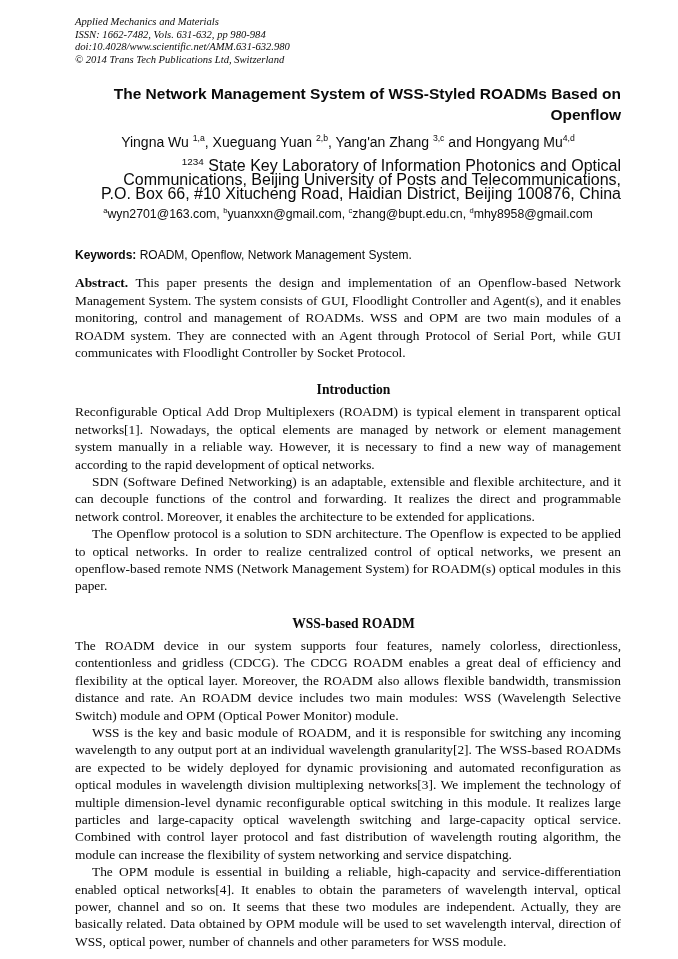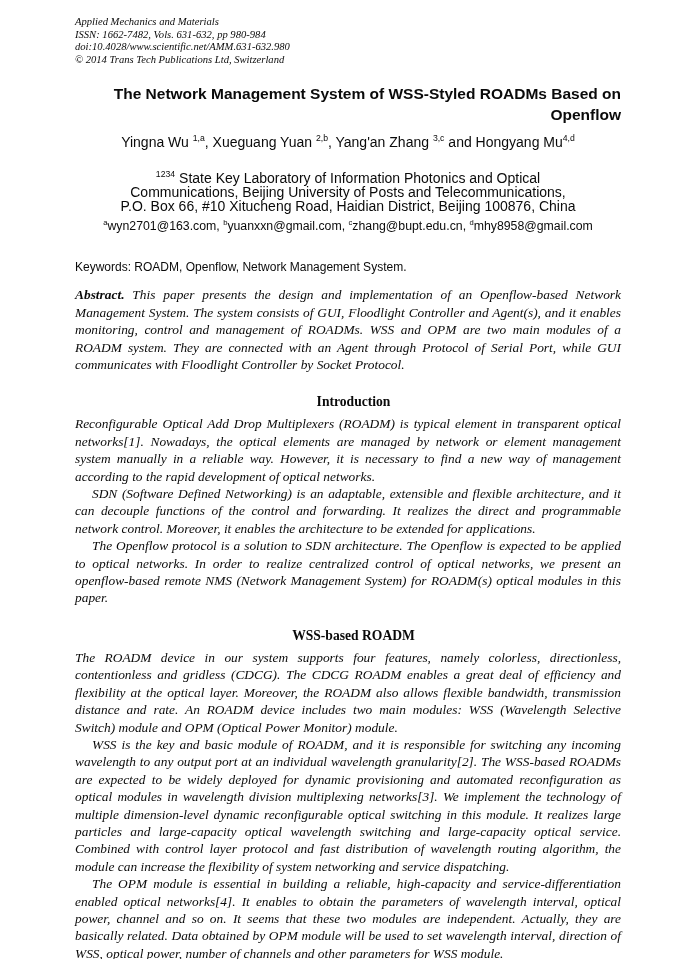--- a/index.html
+++ b/index.html
@@ -18,33 +18,33 @@
   .meta-right { text-align: right; }
 
   
   .title { font-family: "Liberation Sans", sans-serif; font-weight: bold;
     font-size: 15.5px; line-height: 20.5px; text-align: right;
     margin: 18px auto 0 auto; max-width: 566px; }
   .authors { font-family: "Liberation Sans", sans-serif; font-size: 14px;
     line-height: 17px; text-align: center; margin-top: 9px; white-space: pre-wrap; }
   sup { font-size: 0.62em; line-height: 0; }
 
-  .affiliation { font-family: "Liberation Sans", sans-serif; font-size: 14px;
-    line-height: 14px; text-align: center; margin-top: 20px; }
+  .affiliation { font-family: "Liberation Sans", sans-serif; font-size: 16px;
+    line-height: 14px; text-align: right; margin-top: 8px; }
   .emails { font-family: "Liberation Sans", sans-serif; font-size: 12.3px;
     line-height: 15px; text-align: center; margin-top: 6px; white-space: pre-wrap; }
 
   
   .keywords { font-family: "Liberation Sans", sans-serif; font-size: 12px;
     line-height: 15px; margin-top: 26px; }
-  .keywords b { font-weight: normal; text-align: right; }
+  .keywords b { font-weight: bold; text-align: right; }
 
   
   .body-text { font-family: "Liberation Serif", serif; font-size: 13.4px;
-    line-height: 17.4px; text-align: justify; font-style: italic; }
+    line-height: 17.4px; text-align: justify; }
   .abstract { margin-top: 11px; }
   .lead-label { font-weight: bold; }
   .sec-heading { font-family: "Liberation Serif", serif; font-weight: bold;
     font-size: 13.6px; line-height: 17px; margin: 20px 0 5px 11px; text-align: center; }
   p.indent { text-indent: 17px; }
 </style>
 </head>
 <body>
 
 <div class="page">

